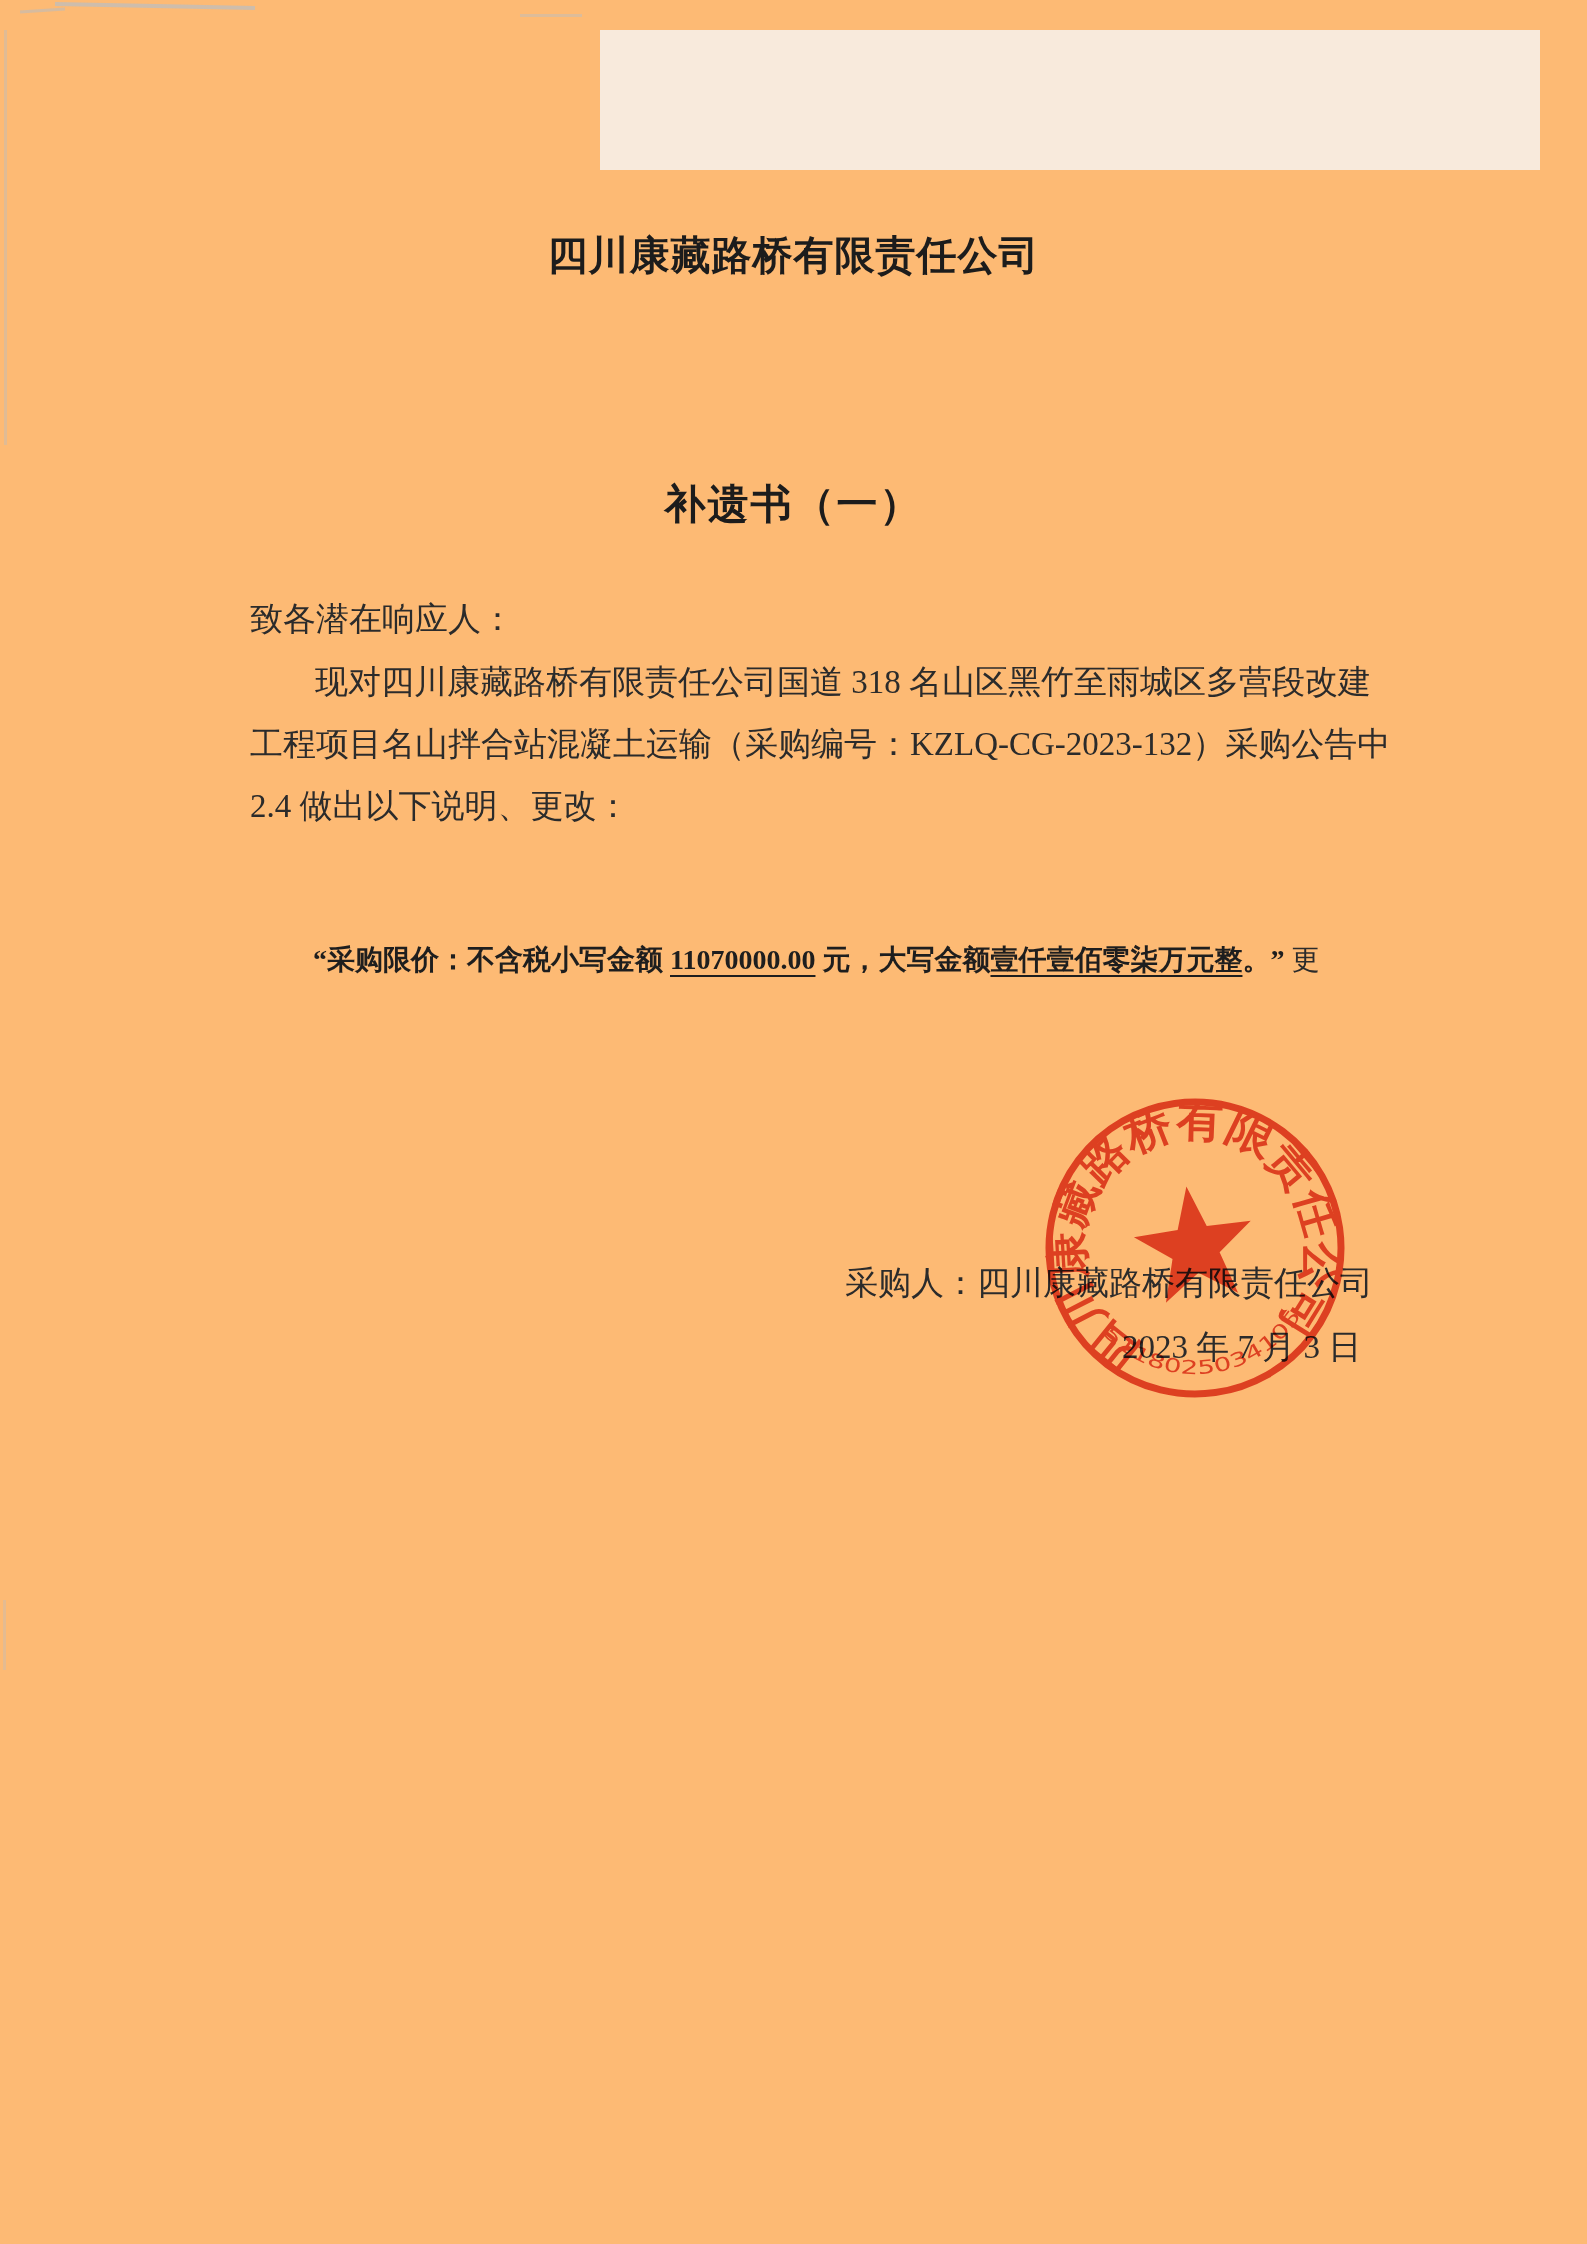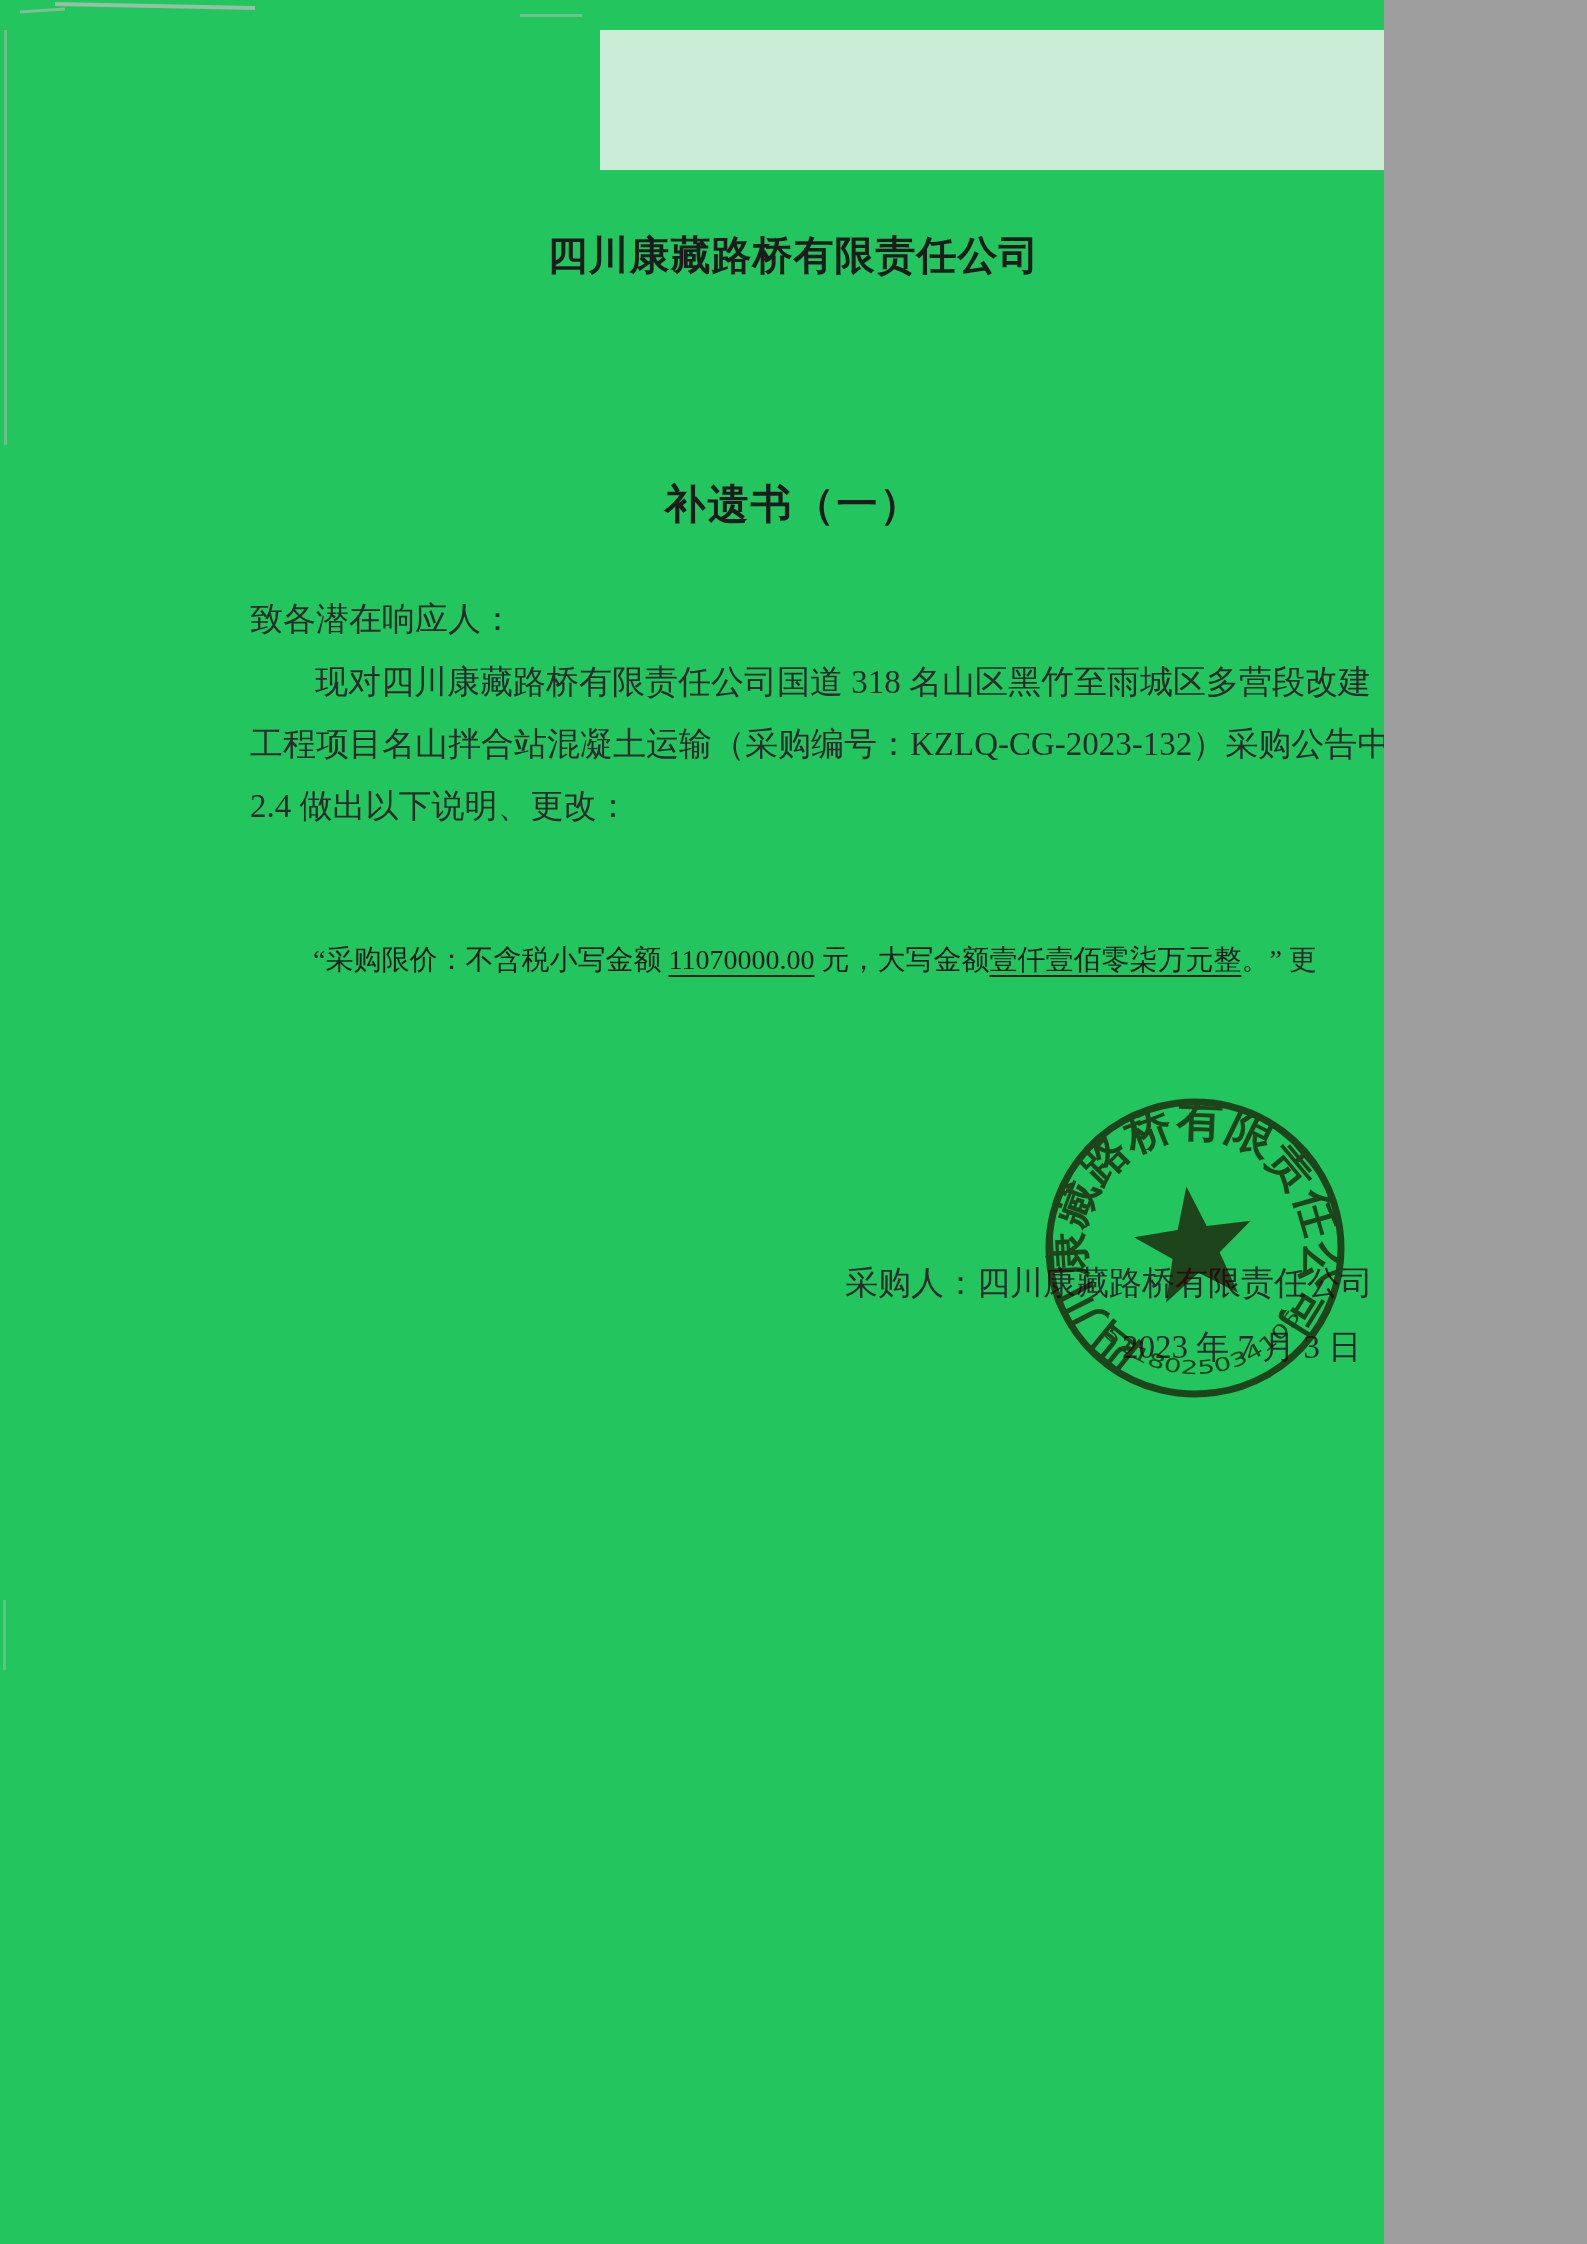--- a/index.html
+++ b/index.html
@@ -1,33 +1,33 @@
 <!DOCTYPE html>
 <html><head>
 <meta charset="utf-8">
 <style>
   html,body{margin:0;padding:0;background:#9e9e9e;}
   .page{
     position:relative;
-    width:1384px;height:2244px;
-    background:#22c55e;
+    width:1587px;height:2244px;
+    background:#fdba74;
     overflow:hidden;
     font-family:"Liberation Serif","DejaVu Serif",serif;
     color:#2b2b2b;
   }
   .line{position:absolute;white-space:nowrap;}
   .center{left:0;width:1587px;text-align:center;}
   .hd{font-weight:700;color:#1c1c1c;}
   .title{font-size:40px;letter-spacing:1px;}
   .sub1{font-size:37px;letter-spacing:0px;}
   .sub2{font-size:36px;letter-spacing:1px;}
   .doctype{font-size:41px;letter-spacing:2px;}
   .body{font-size:33px;text-align:center;}
   .quote{font-size:28px;}
-  .b{font-weight:400;color:#1e1e1e;}
+  .b{font-weight:700;color:#1e1e1e;}
   .u{text-decoration:underline;text-underline-offset:6px;text-decoration-thickness:2px;}
   .sig{font-size:33px;}
   
   .art{position:absolute;background:#bdbdbd;}
   .art-squiggle1{left:55px;top:4px;width:200px;height:4px;transform:rotate(1.2deg);opacity:.75;}
   .art-squiggle2{left:20px;top:9px;width:45px;height:3px;transform:rotate(-4deg);opacity:.6;}
   .art-dash{left:520px;top:14px;width:62px;height:3px;opacity:.5;}
   .art-left1{left:4px;top:30px;width:3px;height:415px;opacity:.45;}
   .art-left2{left:3px;top:1600px;width:3px;height:70px;opacity:.4;}
   .art-wash{left:600px;top:30px;width:940px;height:140px;background:#f6f6f6;opacity:.8;}

